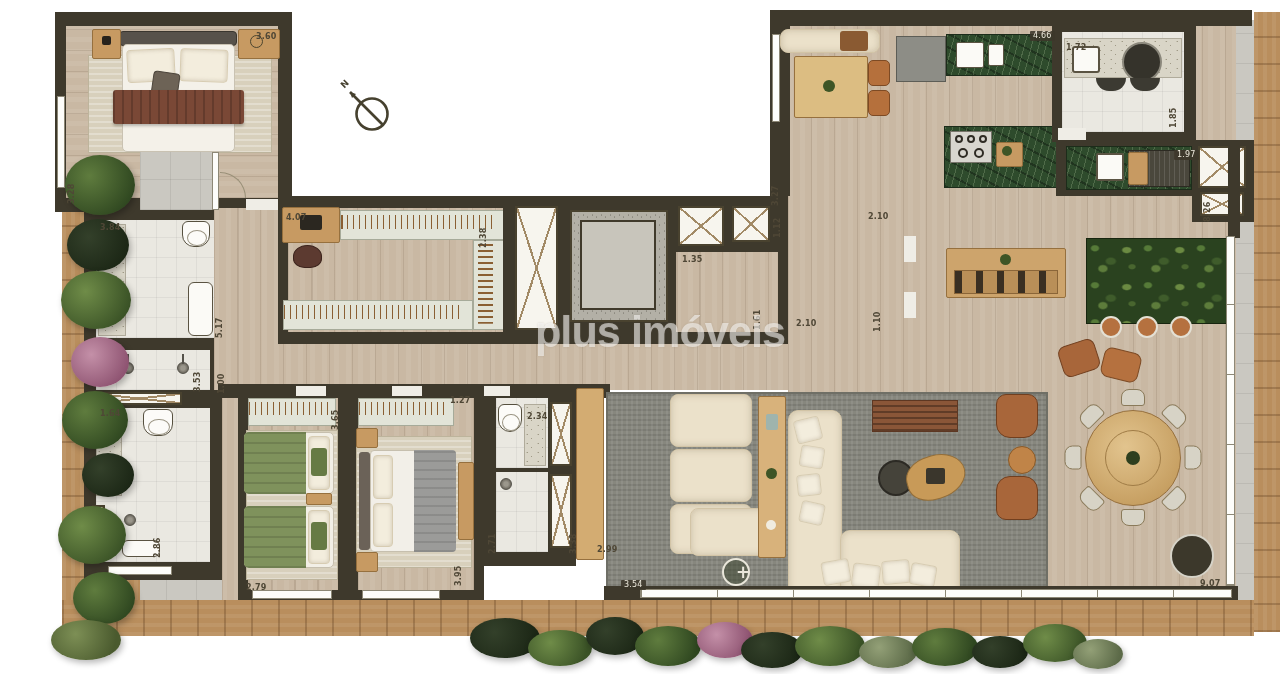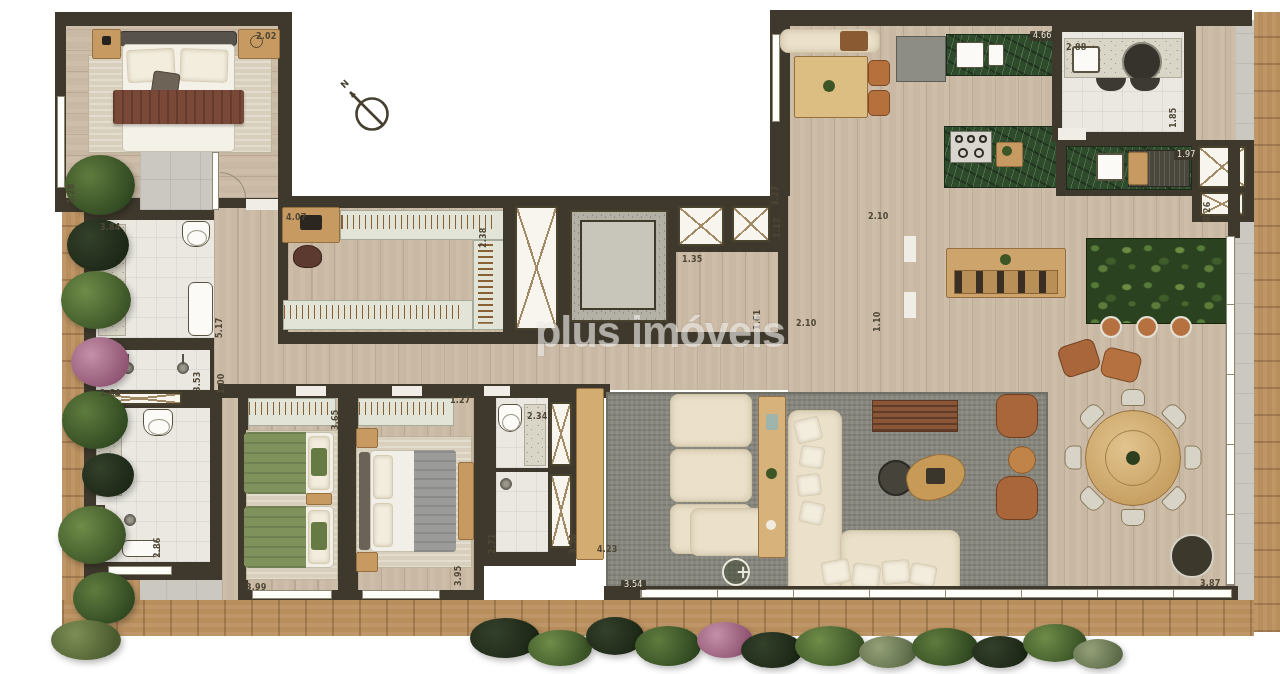--- a/index.html
+++ b/index.html
@@ -381,46 +381,46 @@
   <svg style="left:326px;top:70px;width:80px;height:80px;z-index:50;" viewBox="0 0 80 80">
     <circle cx="46" cy="44" r="15.5" fill="none" stroke="#46412f" stroke-width="2.6"></circle>
     <line x1="24" y1="22" x2="57" y2="55" stroke="#46412f" stroke-width="2.6"></line>
     <polygon points="24,22 30,24 26,28" fill="#46412f"></polygon>
   </svg>
   <span style="left:341px;top:79px;z-index:51;font:bold 9px 'DejaVu Sans',sans-serif;color:#46412f;transform:rotate(-45deg);">N</span>
 
   <div id="watermark" style="left:520px;top:306px;width:280px;text-align:center;">plus imóveis</div>
 
   <div id="dims" style="left:0;top:0;width:100%;height:100%;">
-      <span class="dim" style="left: 256px; top: 33px;">2.02</span>
+      <span class="dim" style="left: 256px; top: 33px;">3.60</span>
       <span class="dim rot" style="left: 76px; top: 196px;">3.28</span>
       <span class="dim" style="left: 100px; top: 224px;">3.84</span>
       <span class="dim" style="left: 286px; top: 214px;">4.07</span>
       <span class="dim rot" style="left: 488px; top: 240px;">2.38</span>
       <span class="dim rot" style="left: 224px; top: 330px;">5.17</span>
       <span class="dim" style="left: 682px; top: 256px;">1.35</span>
       <span class="dim rot" style="left: 780px; top: 198px;">3.27</span>
       <span class="dim rot" style="left: 782px; top: 230px;">1.12</span>
       <span class="dim" style="left: 868px; top: 213px;">2.10</span>
       <span class="dim" style="left: 796px; top: 320px;">2.10</span>
       <span class="dim rot" style="left: 882px; top: 324px;">1.10</span>
       <span class="dim rot" style="left: 762px; top: 322px;">1.61</span>
       <span class="dim tag" style="left: 1030px; top: 31px;">4.66</span>
-      <span class="dim" style="left: 1066px; top: 44px;">2.88</span>
+      <span class="dim" style="left: 1066px; top: 44px;">1.72</span>
       <span class="dim rot" style="left: 1178px; top: 120px;">1.85</span>
       <span class="dim tag" style="left: 1174px; top: 150px;">1.97</span>
       <span class="dim rot" style="left: 1212px; top: 214px;">8.26</span>
       <span class="dim rot" style="left: 202px; top: 384px;">3.53</span>
       <span class="dim rot" style="left: 226px; top: 386px;">1.00</span>
-      <span class="dim" style="left: 100px; top: 390px;">1.64</span>
+      <span class="dim" style="left: 100px; top: 410px;">1.64</span>
       <span class="dim rot" style="left: 162px; top: 550px;">2.86</span>
-      <span class="dim" style="left: 246px; top: 584px;">3.99</span>
+      <span class="dim" style="left: 246px; top: 584px;">2.79</span>
       <span class="dim rot" style="left: 340px; top: 422px;">3.65</span>
       <span class="dim" style="left: 450px; top: 397px;">1.27</span>
       <span class="dim" style="left: 527px; top: 413px;">2.34</span>
       <span class="dim rot" style="left: 497px; top: 546px;">2.71</span>
       <span class="dim rot" style="left: 578px; top: 546px;">3.38</span>
-      <span class="dim" style="left: 597px; top: 546px;">4.23</span>
+      <span class="dim" style="left: 597px; top: 546px;">2.99</span>
       <span class="dim tag" style="left: 621px; top: 580px;">3.54</span>
-      <span class="dim" style="left: 1200px; top: 580px;">3.87</span>
+      <span class="dim" style="left: 1200px; top: 580px;">9.07</span>
       <span class="dim rot" style="left: 463px; top: 578px;">3.95</span>
     </div>
 </div>
 
 </body></html>

